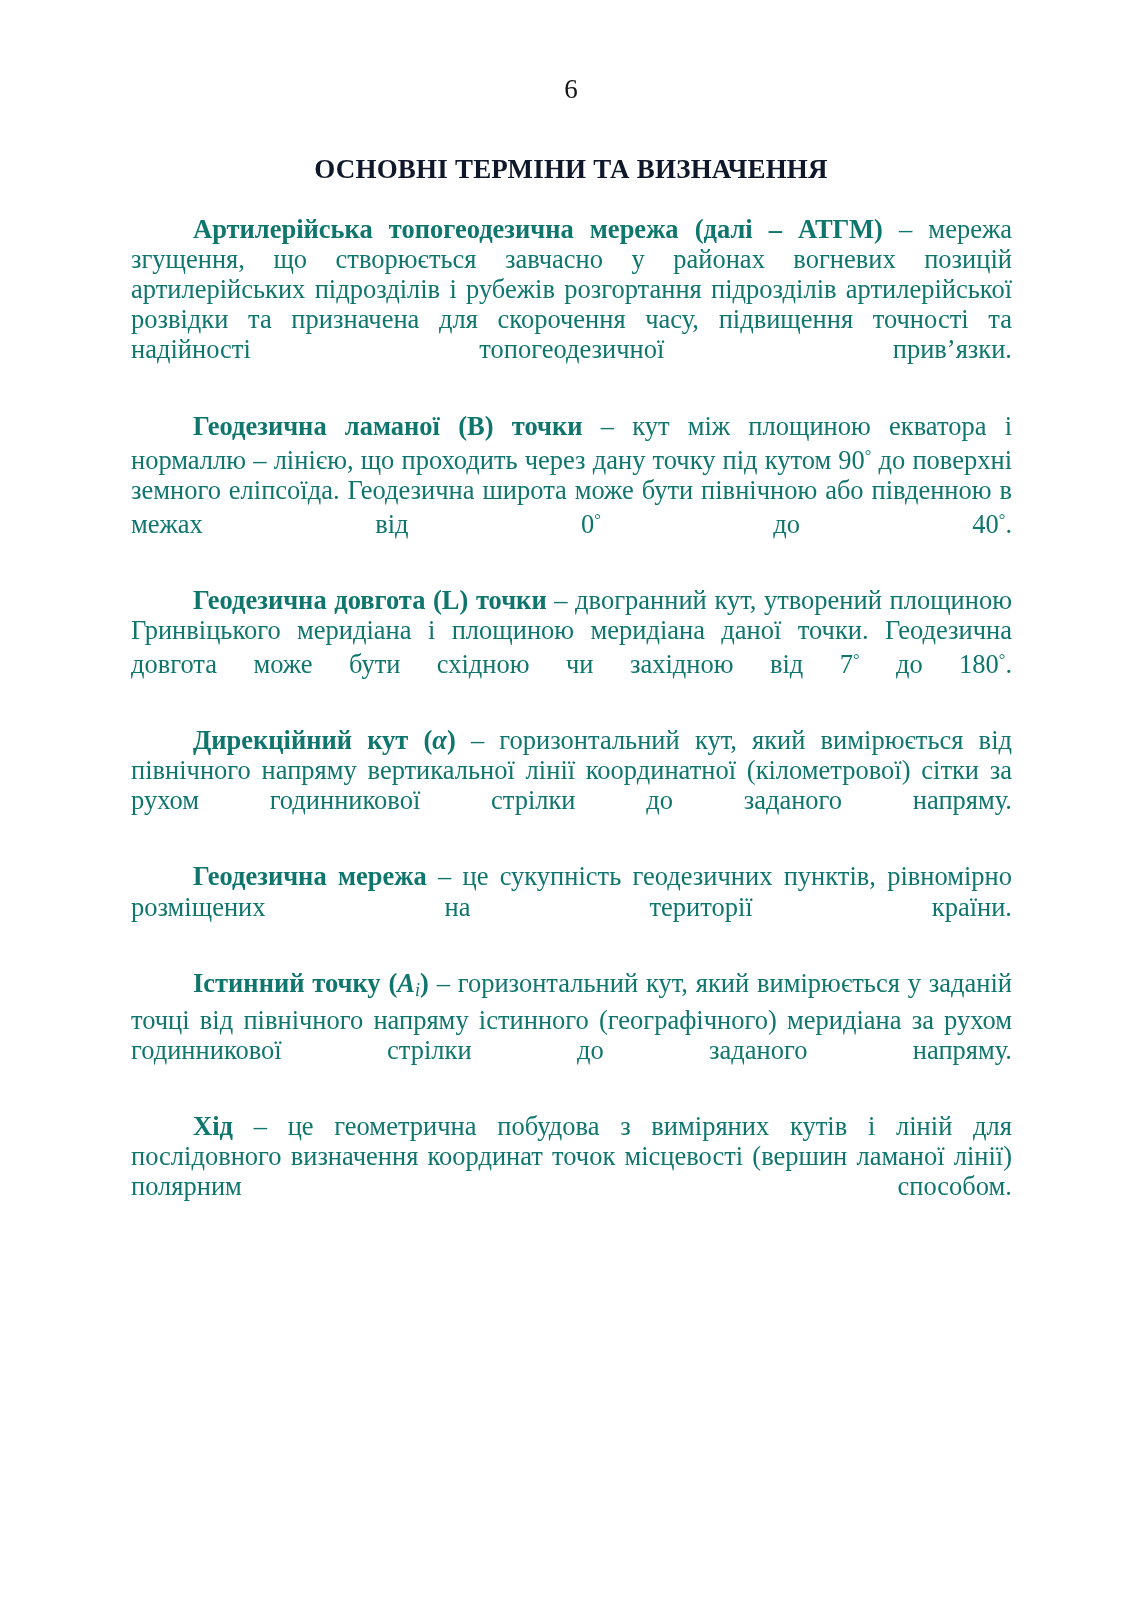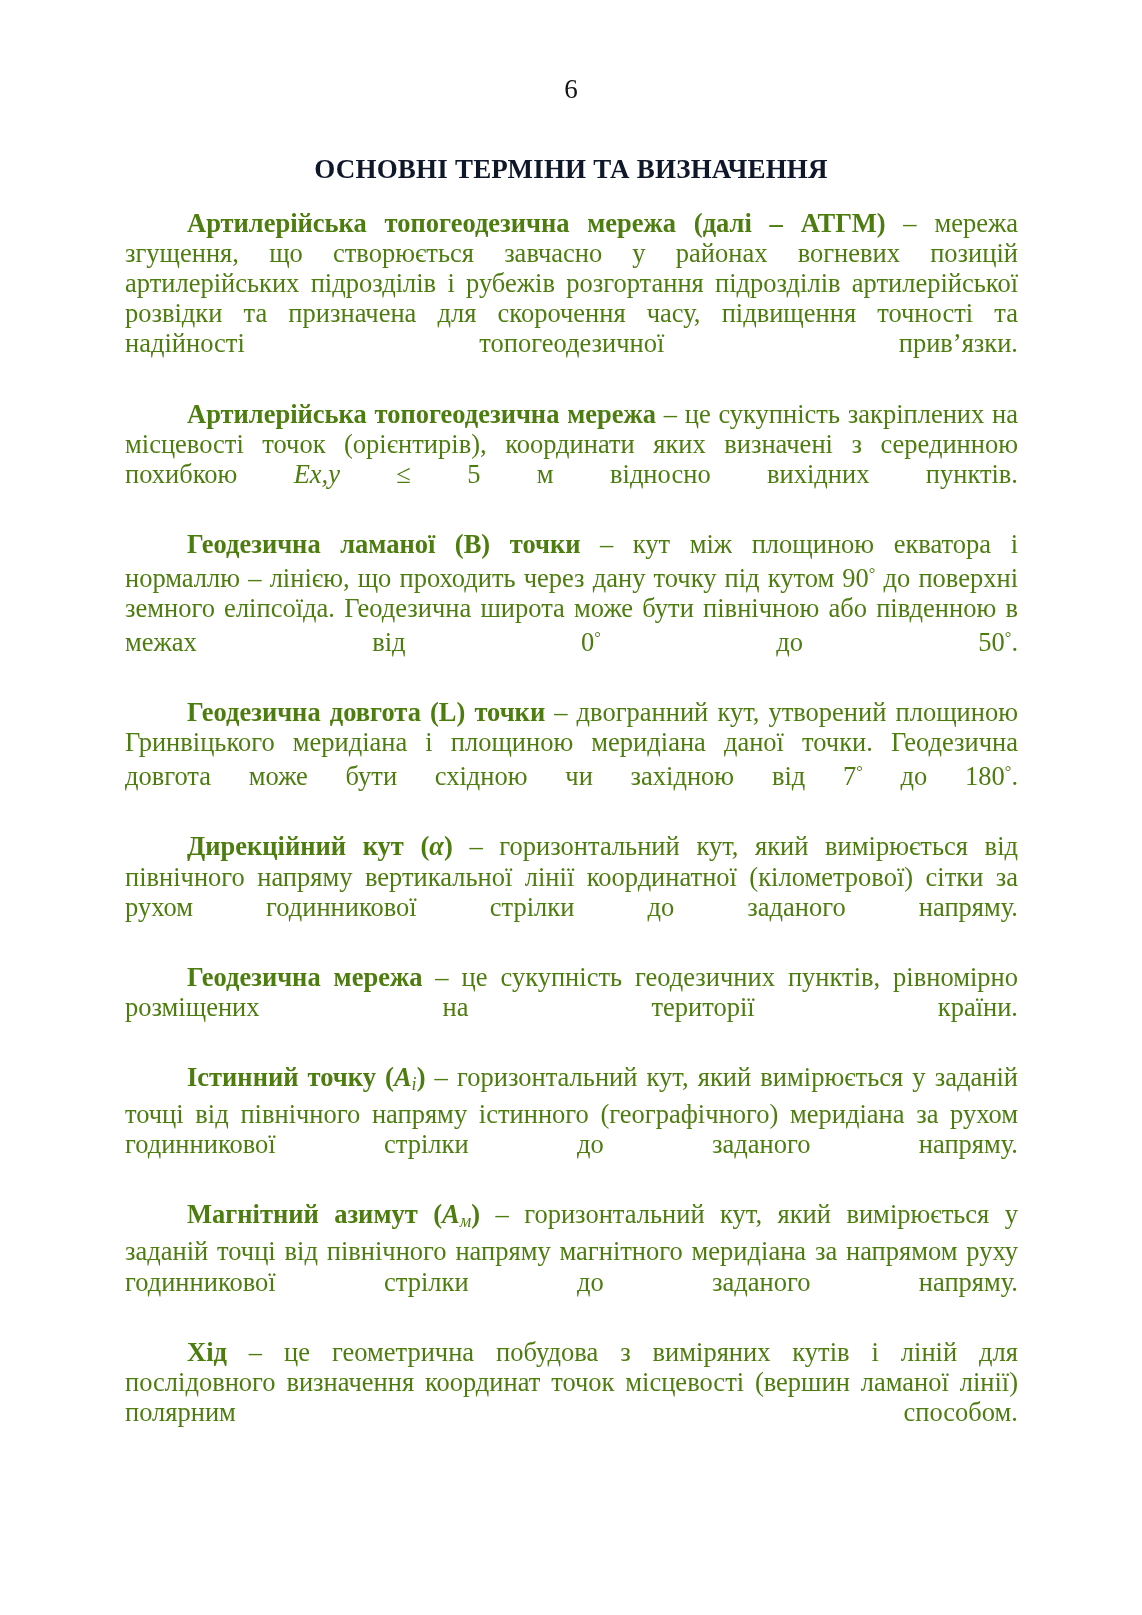--- a/index.html
+++ b/index.html
@@ -48,28 +48,28 @@
 
   
   .body-block {
     position: absolute;
     top: 198px;
     left: 115px;
     width: 913px;
   }
 
   p.para {
-    margin: 10px;
+    margin: 16px;
     padding: 0;
     text-align: justify;
     text-justify: inter-word;
     text-indent: 62px;
     font-size: 26.5px;
     line-height: 30.1px;
-    color: #4d7c0f;
+    color: #0f766e;
     -webkit-hyphens: none;
     hyphens: none;
   }
 
   
   p.para::after {
     content: "";
     display: inline-block;
     width: 100%;
   }
@@ -107,46 +107,40 @@
   <div class="page-number">6</div>
 
   <h1 class="doc-title">ОСНОВНІ ТЕРМІНИ ТА ВИЗНАЧЕННЯ</h1>
 
   <div class="body-block">
 
     <p class="para">
       <span class="term">Артилерійська топогеодезична мережа (далі – АТГМ)</span><span> – мережа згущення, що створюється завчасно у районах вогневих позицій артилерійських підрозділів і рубежів розгортання підрозділів артилерійської розвідки та призначена для скорочення часу, підвищення точності та надійності топогеодезичної прив’язки.</span>
     </p>
 
-    <p class="para">
-      <span class="term">Артилерійська топогеодезична мережа</span><span> – це сукупність закріплених на місцевості точок (орієнтирів), координати яких визначені з серединною похибкою </span><span class="math-it">Ex,y</span><span> ≤ 5 м відносно вихідних пунктів.</span>
-    </p>
 
     <p class="para">
-      <span class="term">Геодезична ламаної (B) точки</span><span> – кут між площиною екватора і нормаллю – лінією, що проходить через дану точку під кутом 90</span><span class="deg">°</span><span> до поверхні земного еліпсоїда. Геодезична широта може бути північною або південною в межах від 0</span><span class="deg">°</span><span> до 50</span><span class="deg">°</span><span>.</span>
+      <span class="term">Геодезична ламаної (B) точки</span><span> – кут між площиною екватора і нормаллю – лінією, що проходить через дану точку під кутом 90</span><span class="deg">°</span><span> до поверхні земного еліпсоїда. Геодезична широта може бути північною або південною в межах від 0</span><span class="deg">°</span><span> до 40</span><span class="deg">°</span><span>.</span>
     </p>
 
     <p class="para">
       <span class="term">Геодезична довгота (L) точки</span><span> – двогранний кут, утворений площиною Гринвіцького меридіана і площиною меридіана даної точки. Геодезична довгота може бути східною чи західною від 7</span><span class="deg">°</span><span> до 180</span><span class="deg">°</span><span>.</span>
     </p>
 
     <p class="para">
       <span class="term">Дирекційний кут (</span><span class="term-sym">α</span><span class="term">)</span><span> – горизонтальний кут, який вимірюється від північного напряму вертикальної лінії координатної (кілометрової) сітки за рухом годинникової стрілки до заданого напряму.</span>
     </p>
 
     <p class="para">
       <span class="term">Геодезична мережа</span><span> – це сукупність геодезичних пунктів, рівномірно розміщених на території країни.</span>
     </p>
 
     <p class="para">
       <span class="term">Істинний точку (</span><span class="term-sym">A</span><span class="sub">i</span><span class="term">)</span><span> – горизонтальний кут, який вимірюється у заданій точці від північного напряму істинного (географічного) меридіана за рухом годинникової стрілки до заданого напряму.</span>
     </p>
 
-    <p class="para">
-      <span class="term">Магнітний азимут (</span><span class="term-sym">A</span><span class="sub">м</span><span class="term">)</span><span> – горизонтальний кут, який вимірюється у заданій точці від північного напряму магнітного меридіана за напрямом руху годинникової стрілки до заданого напряму.</span>
-    </p>
 
     <p class="para">
       <span class="term">Хід</span><span> – це геометрична побудова з виміряних кутів і ліній для послідовного визначення координат точок місцевості (вершин ламаної лінії) полярним способом.</span>
     </p>
 
   </div>
 </div>
 
 </body></html>

